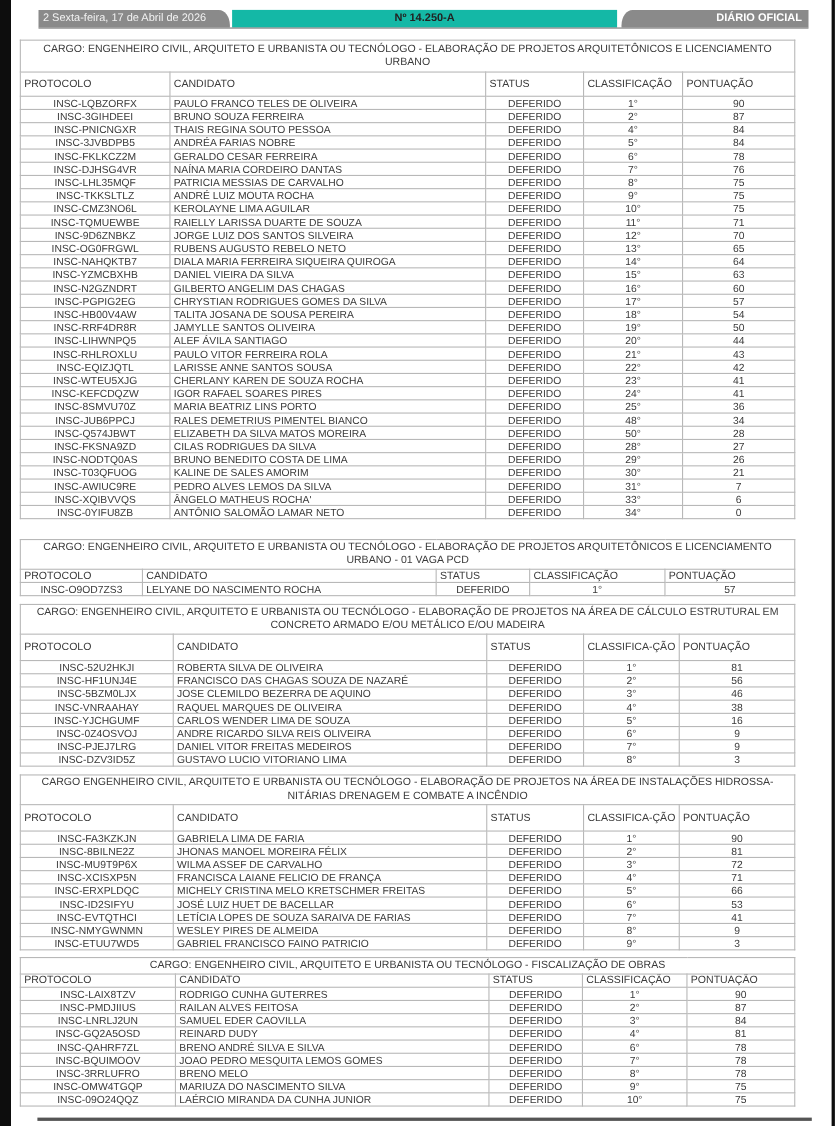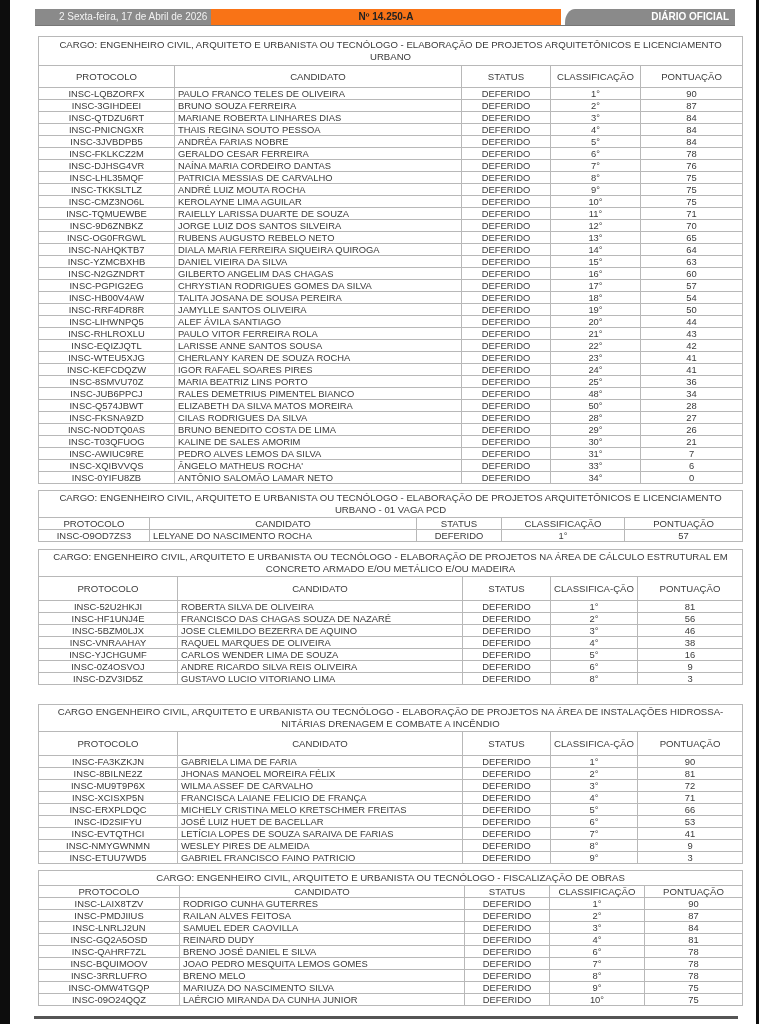--- a/index.html
+++ b/index.html
@@ -9,35 +9,35 @@
     font-family: "Liberation Sans", sans-serif;
     color: #333;
     position: relative;
   }
   .edge-left { position: absolute; left: 0; top: 0; width: 10px; height: 1024px; background: #0d0d0d; }
   .edge-right { position: absolute; right: 0; top: 0; width: 3px; height: 1024px; background: #0d0d0d; }
 
   
   .hdr { position: absolute; left: 35px; top: 9px; width: 700px; height: 16px; }
   .hdr-left { position: absolute; left: 0; top: 0; width: 170px; height: 16px; background: #8a8a8a;
-    border-top-right-radius: 10px 14px; color: #f2f2f2; font-size: 10px; line-height: 16px; padding-left: 24px; }
-  .hdr-mid { position: absolute; left: 176px; top: 0; width: 350px; height: 16px; background: #f97316;
+    border-top-right-radius: 10px 14px; color: #f2f2f2; font-size: 10px; line-height: 16px; padding-left: 4px; }
+  .hdr-mid { position: absolute; left: 176px; top: 0; width: 350px; height: 16px; background: #14b8a6;
     text-align: center; font-size: 10px; font-weight: bold; line-height: 16px; color: #222; }
   .hdr-right { position: absolute; left: 530px; top: 0; width: 170px; height: 16px; background: #8a8a8a;
     border-top-left-radius: 10px 14px; color: #fff; font-size: 10px; font-weight: bold; line-height: 16px;
     text-align: right; padding-right: 6px; box-sizing: border-box; }
   .hdr-line { position: absolute; left: 35px; top: 25px; width: 700px; height: 1px; background: #777; }
 
-  table.t { position: absolute; left: 38px; border-collapse: collapse; table-layout: fixed;
+  table.t { position: absolute; left: 18px; border-collapse: collapse; table-layout: fixed;
     font-size: 9.4px; color: #3a3a3a; background: #fff; }
   table.t td { border: 1px solid #b8b8b8; padding: 0 3px; white-space: nowrap; overflow: hidden; line-height: 11px; height: 11px; }
   table.t td.c { text-align: center; }
   table.t td.l { text-align: left; }
   table.t td.title { text-align: center; white-space: normal; line-height: 12px; font-size: 9.6px; padding: 1px 4px; }
-  table.t tr.head td { text-align: center; font-size: 9.6px; }
+  table.t tr.head td { font-size: 9.6px; }
 
   .bottom-rule { position: absolute; left: 34px; top: 1016px; width: 704px; height: 3px; background: #555; }
 </style>
 </head>
 <body>
 
 <div class="edge-left"></div>
 <div class="edge-right"></div>
 
 <div class="hdr">
@@ -76,27 +76,20 @@
         <td class="c">90</td>
       </tr>
       <tr>
         <td class="c">INSC-3GIHDEEI</td>
         <td class="l">BRUNO SOUZA FERREIRA</td>
         <td class="c">DEFERIDO</td>
         <td class="c">2°</td>
         <td class="c">87</td>
       </tr>
       <tr>
-        <td class="c">INSC-QTDZU6RT</td>
-        <td class="l">MARIANE ROBERTA LINHARES DIAS</td>
-        <td class="c">DEFERIDO</td>
-        <td class="c">3°</td>
-        <td class="c">84</td>
-      </tr>
-      <tr>
         <td class="c">INSC-PNICNGXR</td>
         <td class="l">THAIS REGINA SOUTO PESSOA</td>
         <td class="c">DEFERIDO</td>
         <td class="c">4°</td>
         <td class="c">84</td>
       </tr>
       <tr>
         <td class="c">INSC-3JVBDPB5</td>
         <td class="l">ANDRÉA FARIAS NOBRE</td>
         <td class="c">DEFERIDO</td>
@@ -390,20 +383,27 @@
         <td class="c">16</td>
       </tr>
       <tr>
         <td class="c">INSC-0Z4OSVOJ</td>
         <td class="l">ANDRE RICARDO SILVA REIS OLIVEIRA</td>
         <td class="c">DEFERIDO</td>
         <td class="c">6°</td>
         <td class="c">9</td>
       </tr>
       <tr>
+        <td class="c">INSC-PJEJ7LRG</td>
+        <td class="l">DANIEL VITOR FREITAS MEDEIROS</td>
+        <td class="c">DEFERIDO</td>
+        <td class="c">7°</td>
+        <td class="c">9</td>
+      </tr>
+      <tr>
         <td class="c">INSC-DZV3ID5Z</td>
         <td class="l">GUSTAVO LUCIO VITORIANO LIMA</td>
         <td class="c">DEFERIDO</td>
         <td class="c">8°</td>
         <td class="c">3</td>
       </tr>
     </tbody>
 </table>
 
 <table class="t" id="t3" style="top:704px; width:704px;">
@@ -537,21 +537,21 @@
       </tr>
       <tr>
         <td class="c">INSC-GQ2A5OSD</td>
         <td class="l">REINARD DUDY</td>
         <td class="c">DEFERIDO</td>
         <td class="c">4°</td>
         <td class="c">81</td>
       </tr>
       <tr>
         <td class="c">INSC-QAHRF7ZL</td>
-        <td class="l">BRENO JOSÉ DANIEL E SILVA</td>
+        <td class="l">BRENO ANDRÉ SILVA E SILVA</td>
         <td class="c">DEFERIDO</td>
         <td class="c">6°</td>
         <td class="c">78</td>
       </tr>
       <tr>
         <td class="c">INSC-BQUIMOOV</td>
         <td class="l">JOAO PEDRO MESQUITA LEMOS GOMES</td>
         <td class="c">DEFERIDO</td>
         <td class="c">7°</td>
         <td class="c">78</td>

